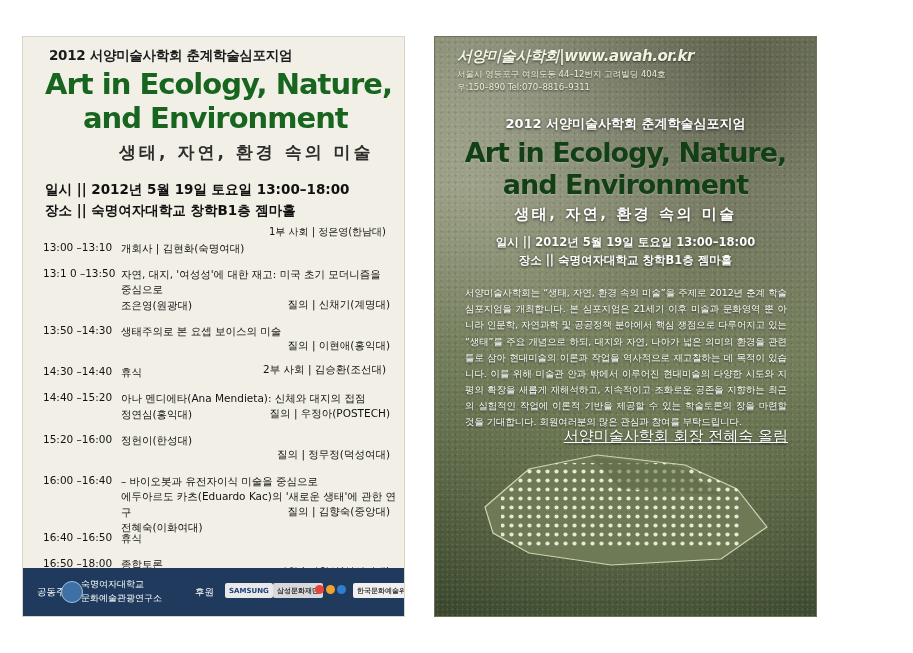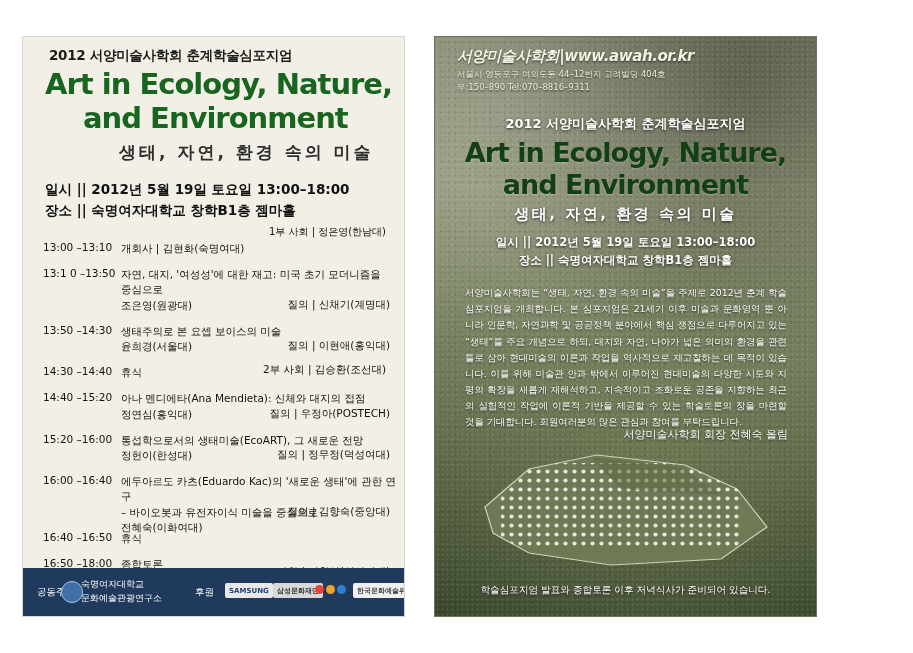--- a/index.html
+++ b/index.html
@@ -178,22 +178,23 @@
     text-shadow:0 1px 3px rgba(0,0,0,.75);
   }
   .pr-body{
     position:absolute;left:30px;top:248px;width:322px;
     font-size:9.4px;color:#ffffff;line-height:1.72;
     text-align:justify;
     text-shadow:0 1px 2px rgba(0,0,0,.65);
   }
   .pr-sign{
     position:absolute;right:28px;top:390px;
-    font-size:11px;color:#ffffff;
+    font-size:15px;color:#ffffff;
     text-shadow:0 1px 2px rgba(0,0,0,.65);
+    text-decoration:underline;
   }
   .pr-art{
     position:absolute;left:36px;top:412px;width:310px;height:118px;
   }
   .pr-note{
     position:absolute;left:0;bottom:18px;width:100%;text-align:center;
     font-size:9.6px;color:#ffffff;line-height:1.7;
     text-shadow:0 1px 3px rgba(0,0,0,.8);
   }
 </style>
@@ -226,51 +227,49 @@
               <span class="ln">자연, 대지, '여성성'에 대한 재고: 미국 초기 모더니즘을</span>
               <span class="ln">중심으로</span>
               <span class="ln">조은영(원광대)</span>
             </div>
             <div class="resp" style="top: 30.4px;">질의 | 신채기(계명대)</div>
           </div>
           <div class="row" style="position: absolute; left: 0px; top: 82.8px; width: 100%;">
             <div class="time">13:50 –14:30</div>
             <div class="body">
               <span class="ln">생태주의로 본 요셉 보이스의 미술</span>
-              <span class="ln">윤희경(서울대)</span>
             </div>
             <div class="resp" style="top: 15.2px;">질의 | 이현애(홍익대)</div>
           </div>
           <div class="row" style="position: absolute; left: 0px; top: 124.2px; width: 100%;">
             <div class="time">14:30 –14:40</div>
             <div class="body">
               <span class="ln">휴식</span>
             </div>
           </div>
           <div class="row" style="position: absolute; left: 0px; top: 150.4px; width: 100%;">
             <div class="time">14:40 –15:20</div>
             <div class="body">
               <span class="ln">아나 멘디에타(Ana Mendieta): 신체와 대지의 접점</span>
               <span class="ln">정연심(홍익대)</span>
             </div>
             <div class="resp" style="top: 15.2px;">질의 | 우정아(POSTECH)</div>
           </div>
           <div class="row" style="position: absolute; left: 0px; top: 191.8px; width: 100%;">
             <div class="time">15:20 –16:00</div>
             <div class="body">
-              <span class="ln">통섭학으로서의 생태미술(EcoART), 그 새로운 전망</span>
               <span class="ln">정헌이(한성대)</span>
             </div>
             <div class="resp" style="top: 15.2px; margin-left: 42px;">질의 | 정무정(덕성여대)</div>
           </div>
           <div class="row" style="position: absolute; left: 0px; top: 233.2px; width: 100%;">
             <div class="time">16:00 –16:40</div>
             <div class="body">
+              <span class="ln">– 바이오봇과 유전자이식 미술을 중심으로</span>
               <span class="ln">에두아르도 카츠(Eduardo Kac)의 '새로운 생태'에 관한 연구</span>
-              <span class="ln">– 바이오봇과 유전자이식 미술을 중심으로</span>
               <span class="ln">전혜숙(이화여대)</span>
             </div>
             <div class="resp" style="top: 30.4px;">질의 | 김향숙(중앙대)</div>
           </div>
           <div class="row" style="position: absolute; left: 0px; top: 289.8px; width: 100%;">
             <div class="time">16:40 –16:50</div>
             <div class="body">
               <span class="ln">휴식</span>
             </div>
           </div>
@@ -333,17 +332,17 @@
         </pattern>
       </defs>
       <polygon points="14,58 58,20 126,6 214,16 266,40 296,78 250,110 140,116 58,104 22,84" fill="#6e7a55" stroke="#cfd3b6" stroke-width="1.2"></polygon>
       <g clip-path="url(#fieldclip)">
         <rect x="30" y="14" width="240" height="86" fill="url(#dots)" opacity="0.92"></rect>
         <polygon points="120,8 210,18 250,46 150,40" fill="#5d6a46" opacity="0.55"></polygon>
       </g>
     </svg>
 
     <div class="pr-note">
-      <span>학술심포지엄 발표와 종합토론 이후 저녁식사가 준비되어 있습니다.</span><br>
+      <br>
     </div>
   </div>
 
 </div>
 
 </body></html>

